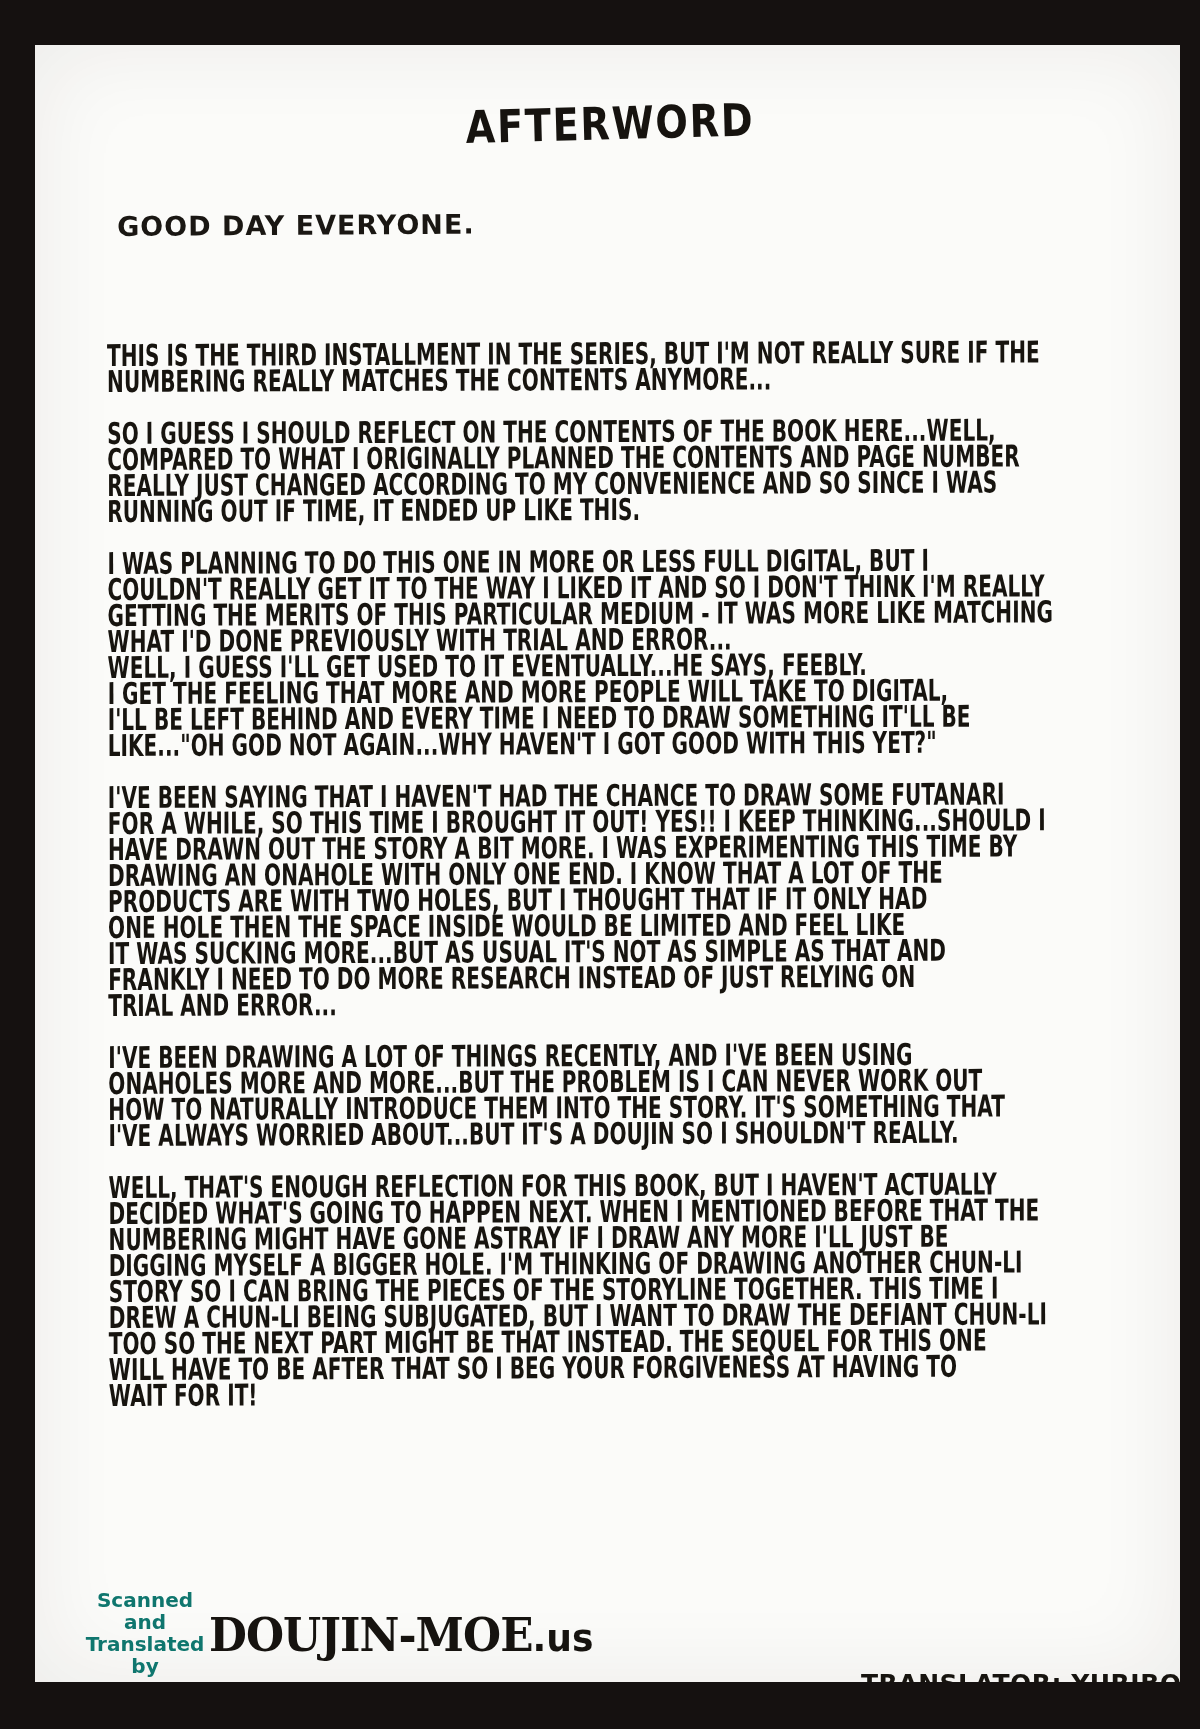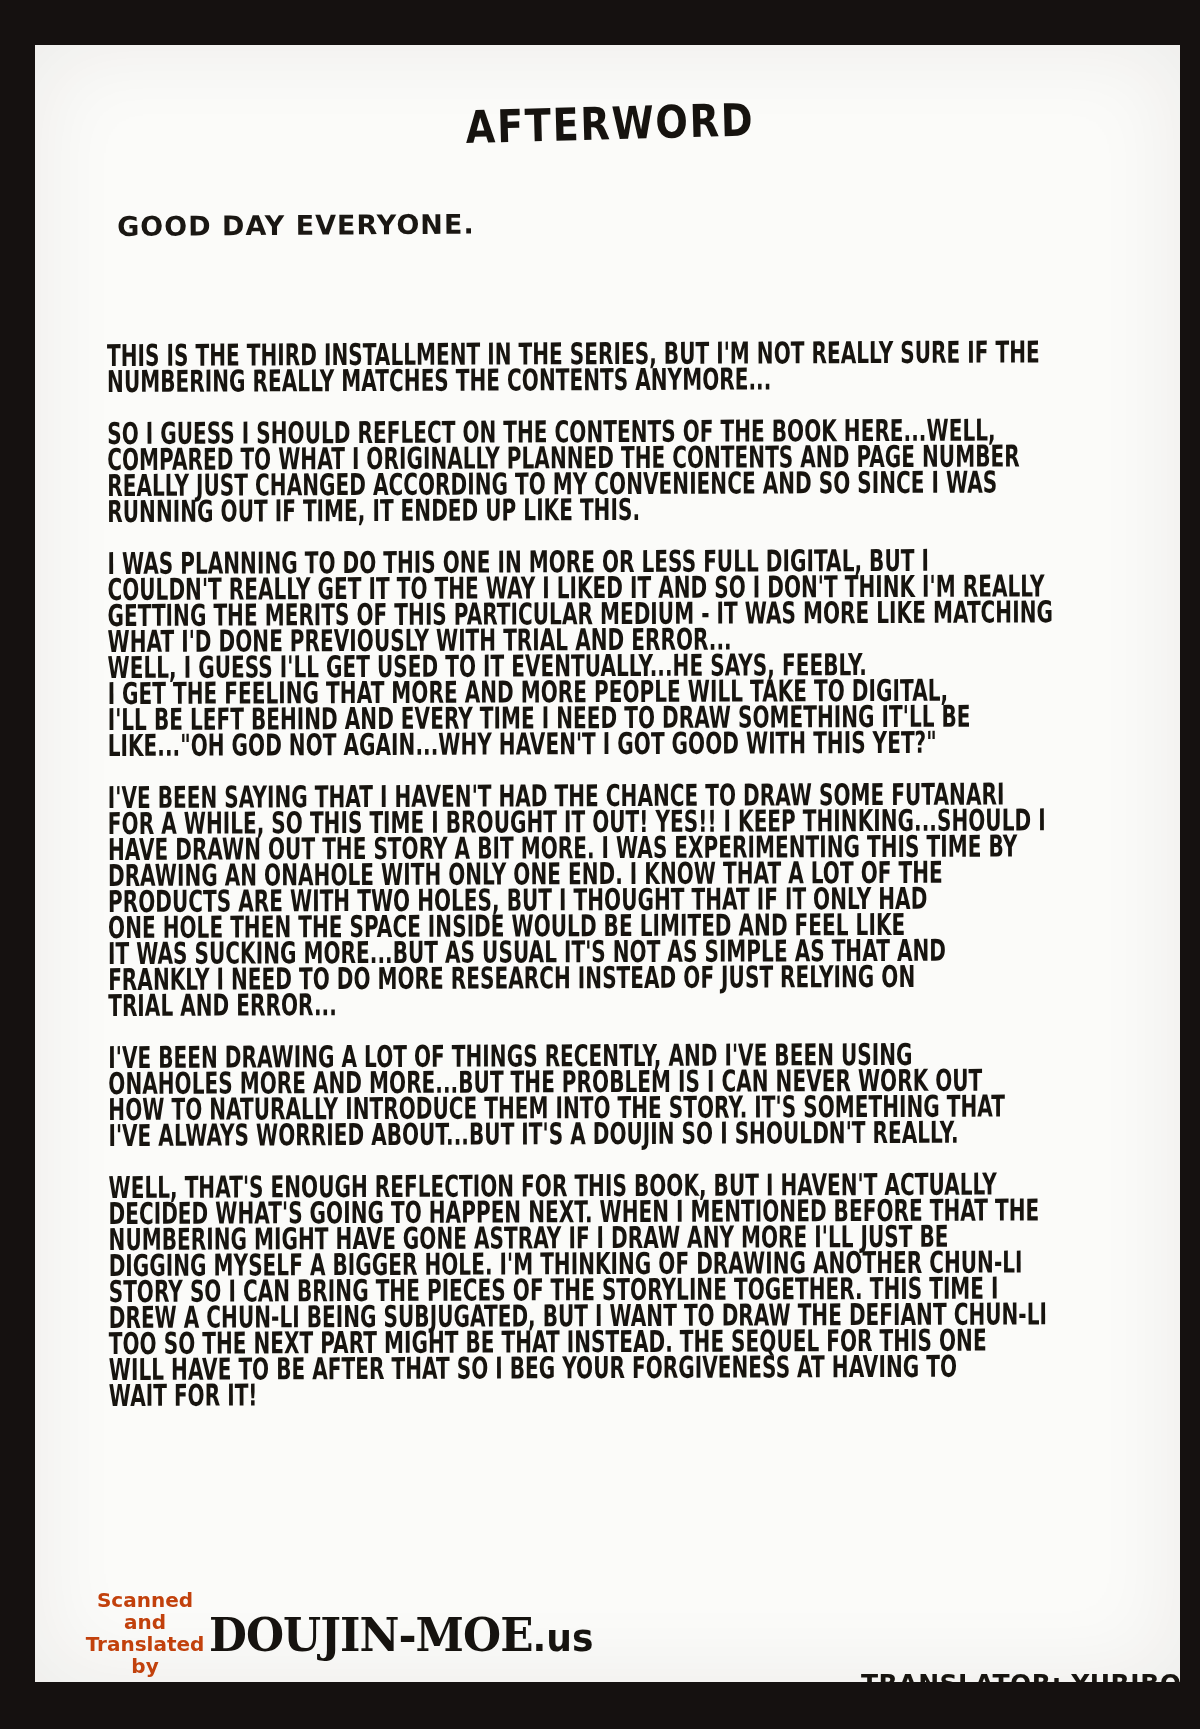--- a/index.html
+++ b/index.html
@@ -64,21 +64,21 @@
   }
   .scan-credit {
     position: absolute;
     left: 45px;
     top: 1544px;
     width: 130px;
     text-align: center;
     font-size: 20px;
     line-height: 22px;
     font-weight: bold;
-    color: #c2410c;
+    color: #0f766e;
     white-space: pre;
   }
   .logo {
     position: absolute;
     left: 174px;
     top: 1563px;
     font-family: "DejaVu Serif", serif;
     font-weight: bold;
     font-size: 46px;
     letter-spacing: -1px;

